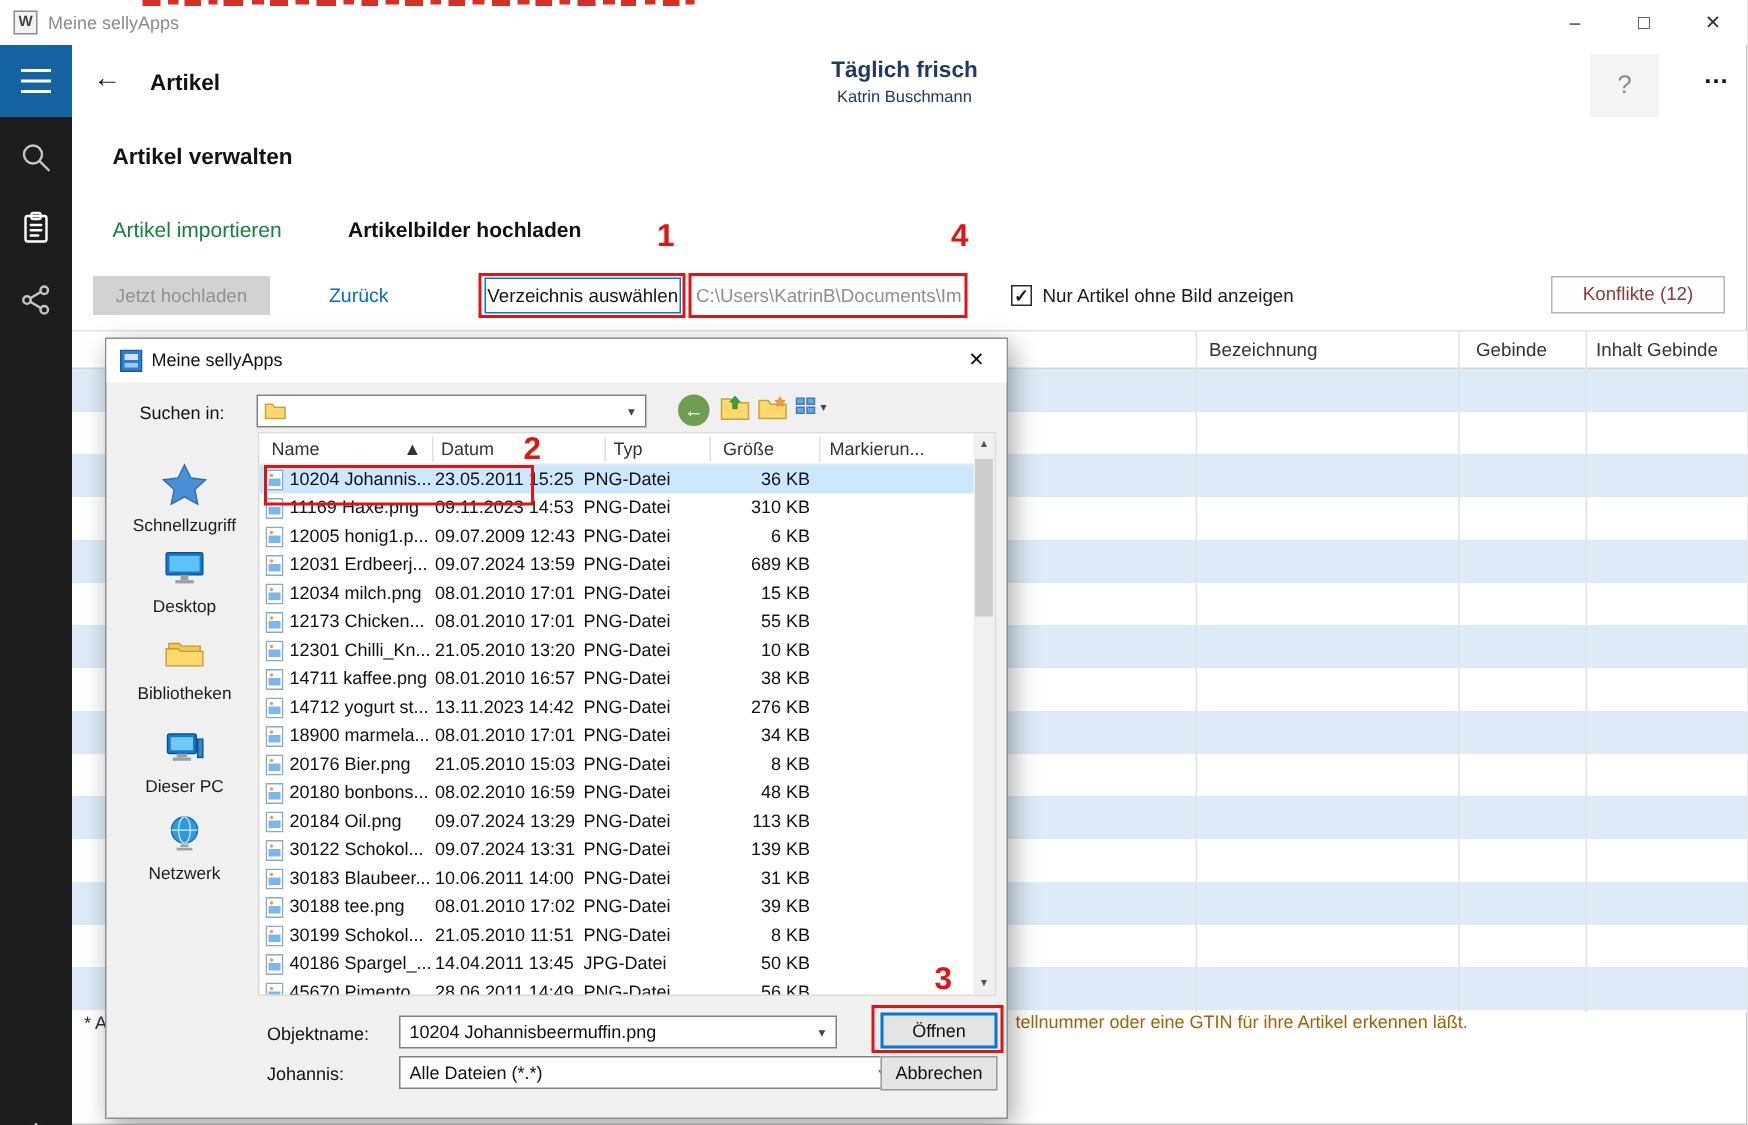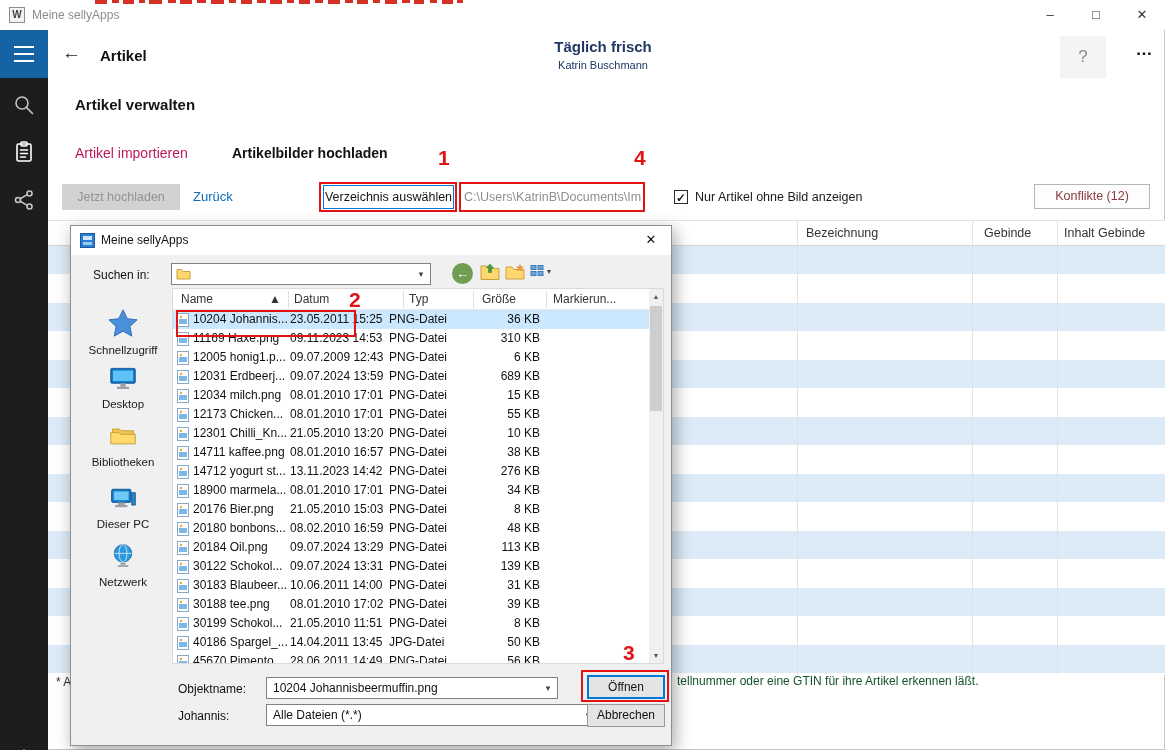--- a/index.html
+++ b/index.html
@@ -28,43 +28,43 @@
   
   .hdr-back{position:absolute;left:62px;top:42px;font-size:19px;color:#1a1a1a}
   .hdr-title{position:absolute;left:100px;top:47px;font-size:15px;font-weight:bold;color:#111}
   .hdr-center{position:absolute;left:448px;top:38px;width:310px;text-align:center;color:#203864}
   .hdr-store{font-size:15px;font-weight:700}
   .hdr-user{font-size:11px;margin-top:4px}
   .hdr-help{position:absolute;left:1060px;top:36px;width:46px;height:42px;background:#f4f4f4;text-align:center;line-height:42px;font-size:17px;color:#8a8a8a}
   .hdr-more{position:absolute;left:1126px;top:40px;width:36px;text-align:center;font-size:17px;font-weight:bold;color:#111}
 
   .section-title{position:absolute;left:75px;top:96px;font-size:15px;font-weight:bold;color:#141414}
-  .tab{position:absolute;top:145px;font-size:14px;color:#be185d;cursor:default}
+  .tab{position:absolute;top:145px;font-size:14px;color:#15803d;cursor:default}
   .tab.active{color:#111;font-weight:bold}
   .tab.t1{left:75px}.tab.t2{left:232px}
 
   
   .btn-upload{position:absolute;left:62px;top:184px;width:118px;height:26px;background:#d2d2d2;color:#929292;font-size:12.5px;text-align:center;line-height:26px}
-  .btn-back{position:absolute;left:193px;top:184px;width:66px;height:26px;color:#0a6ebd;font-size:13px;text-align:left;line-height:26px}
+  .btn-back{position:absolute;left:193px;top:184px;width:66px;height:26px;color:#0a6ebd;font-size:13px;text-align:right;line-height:26px}
   .btn-choosedir{position:absolute;left:323px;top:185px;width:131px;height:24px;background:#fff;border:1px solid #0078d7;color:#141414;font-size:12.5px;text-align:center;line-height:22px}
   .path-text{position:absolute;left:464px;top:184px;width:178px;height:26px;line-height:26px;font-size:12.5px;color:#8f8f8f;white-space:nowrap;overflow:hidden}
   .cb-box{position:absolute;left:674px;top:190px;width:14px;height:14px;border:1.5px solid #2b2b2b;background:#fff;text-align:center}
   .cb-box span{position:relative;top:-3px;font-size:12px;font-weight:bold;color:#1a1a1a}
   .cb-label{position:absolute;left:695px;top:184px;line-height:26px;font-size:12.5px;color:#1a1a1a}
   .btn-conflicts{position:absolute;left:1034px;top:184px;width:116px;height:25px;background:#fdfdfd;border:1px solid #b5b5b5;color:#8a3b3b;font-size:12.5px;text-align:center;line-height:23px}
 
   
   .tblhdr{position:absolute;left:48px;top:220px;width:1117px;height:26px;border-top:1px solid #e3e3e3;border-bottom:1px solid #d6d6d6;background:#fff}
   .tblhdr span{position:absolute;top:0;line-height:25px;font-size:12.5px;color:#333}
   .th-bez{left:758px}.th-geb{left:936px}.th-inh{left:1016px}
   .stripes{position:absolute;left:48px;top:246px;width:1117px;height:429px;background:repeating-linear-gradient(to bottom,#dcebf7 0 28.5px,#ffffff 28.5px 57px)}
   .vline{position:absolute;top:220px;width:1px;height:455px;background:#e2e2e2}
   .vl1{left:797px}.vl2{left:972px}.vl3{left:1057px}
   .foot-l{position:absolute;left:56px;top:675px;font-size:12px;color:#2f2f2f}
-  .foot-r{position:absolute;left:677px;top:674px;font-size:12px;color:#14532d}
+  .foot-r{position:absolute;left:677px;top:674px;font-size:12px;color:#a16207}
 
   
   .dlg{position:absolute;left:70px;top:225px;width:602px;height:521px;background:#f0f0f0;border:1px solid #8f8f8f;box-shadow:3px 5px 16px rgba(0,0,0,.35)}
   .dlg-titlebar{position:absolute;left:0;top:0;width:100%;height:29px;background:#fff}
   .dlg-title{position:absolute;left:30px;top:0;line-height:29px;font-size:12px;color:#111}
   .dlg-close{position:absolute;right:4px;top:0;width:32px;height:28px;text-align:center;line-height:28px;font-size:13px;color:#111}
   .dlg label{font-size:12px;color:#111}
   .lbl-lookin{position:absolute;left:22px;top:42px}
   .combo{position:absolute;background:#fff;border:1px solid #808080;height:22px;font-size:12px;color:#111}
   .combo .val{position:absolute;left:6px;top:0;line-height:20px;white-space:nowrap;overflow:hidden;right:20px}

